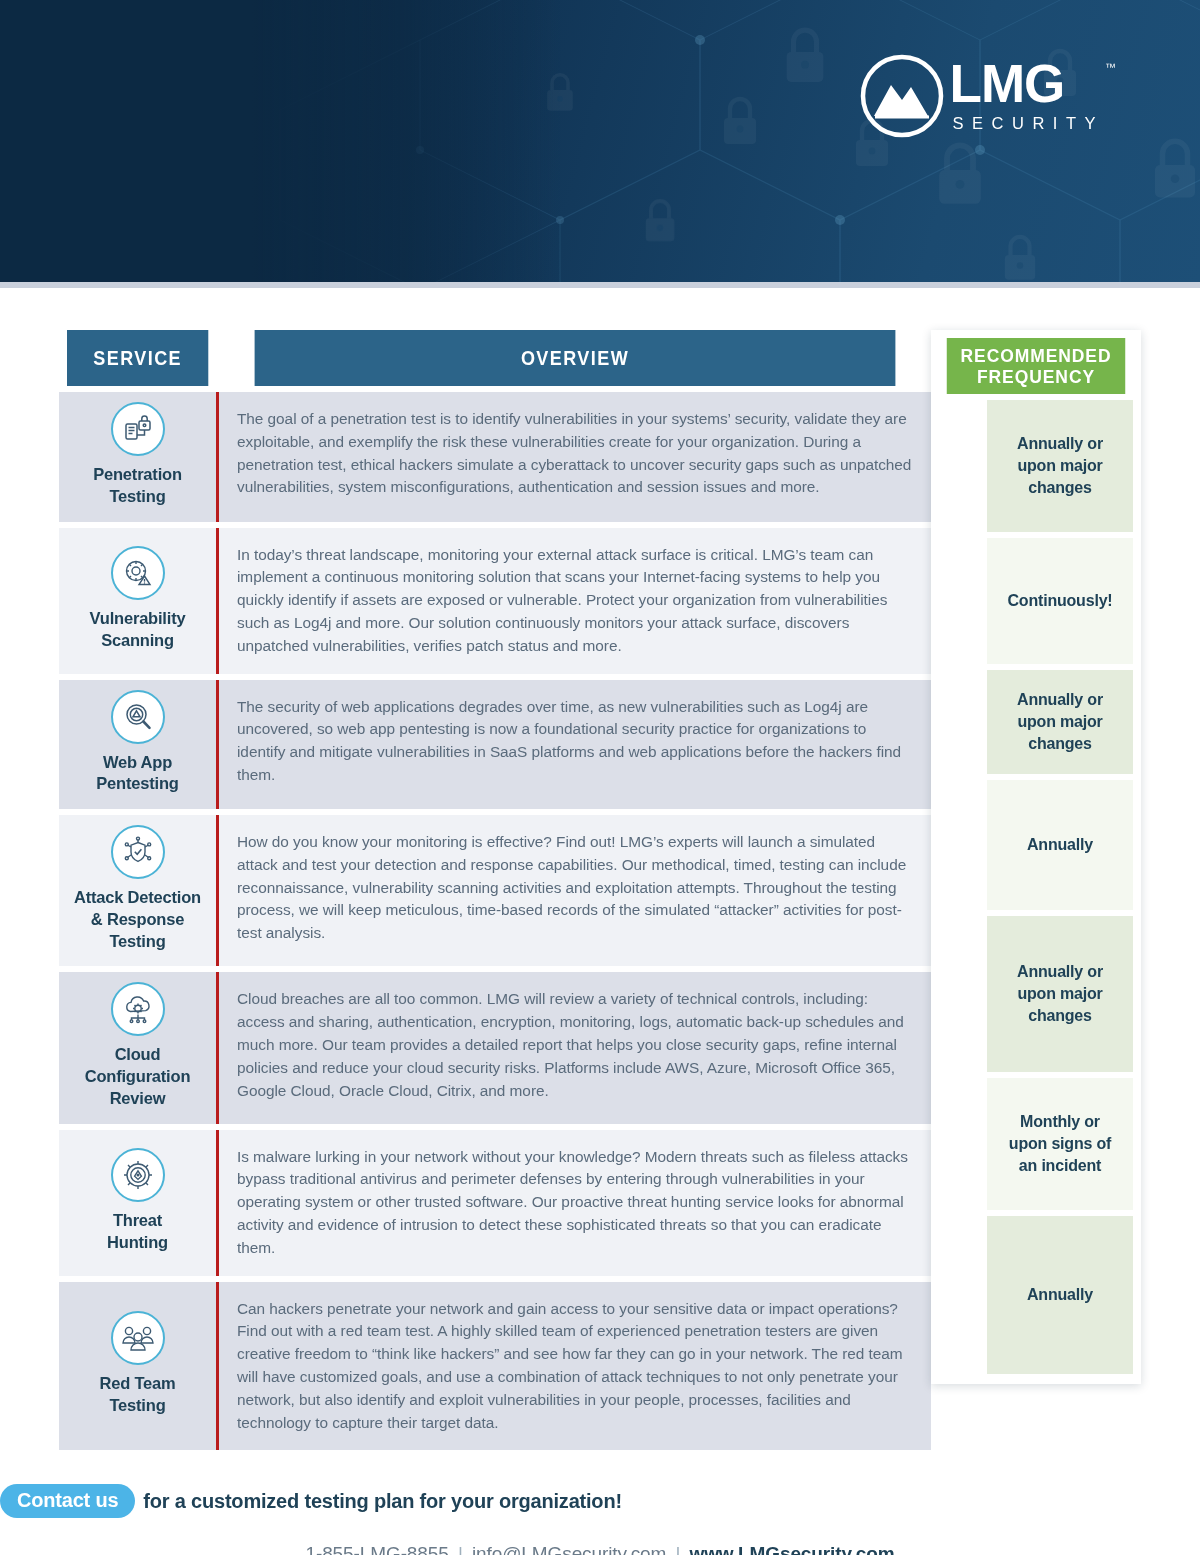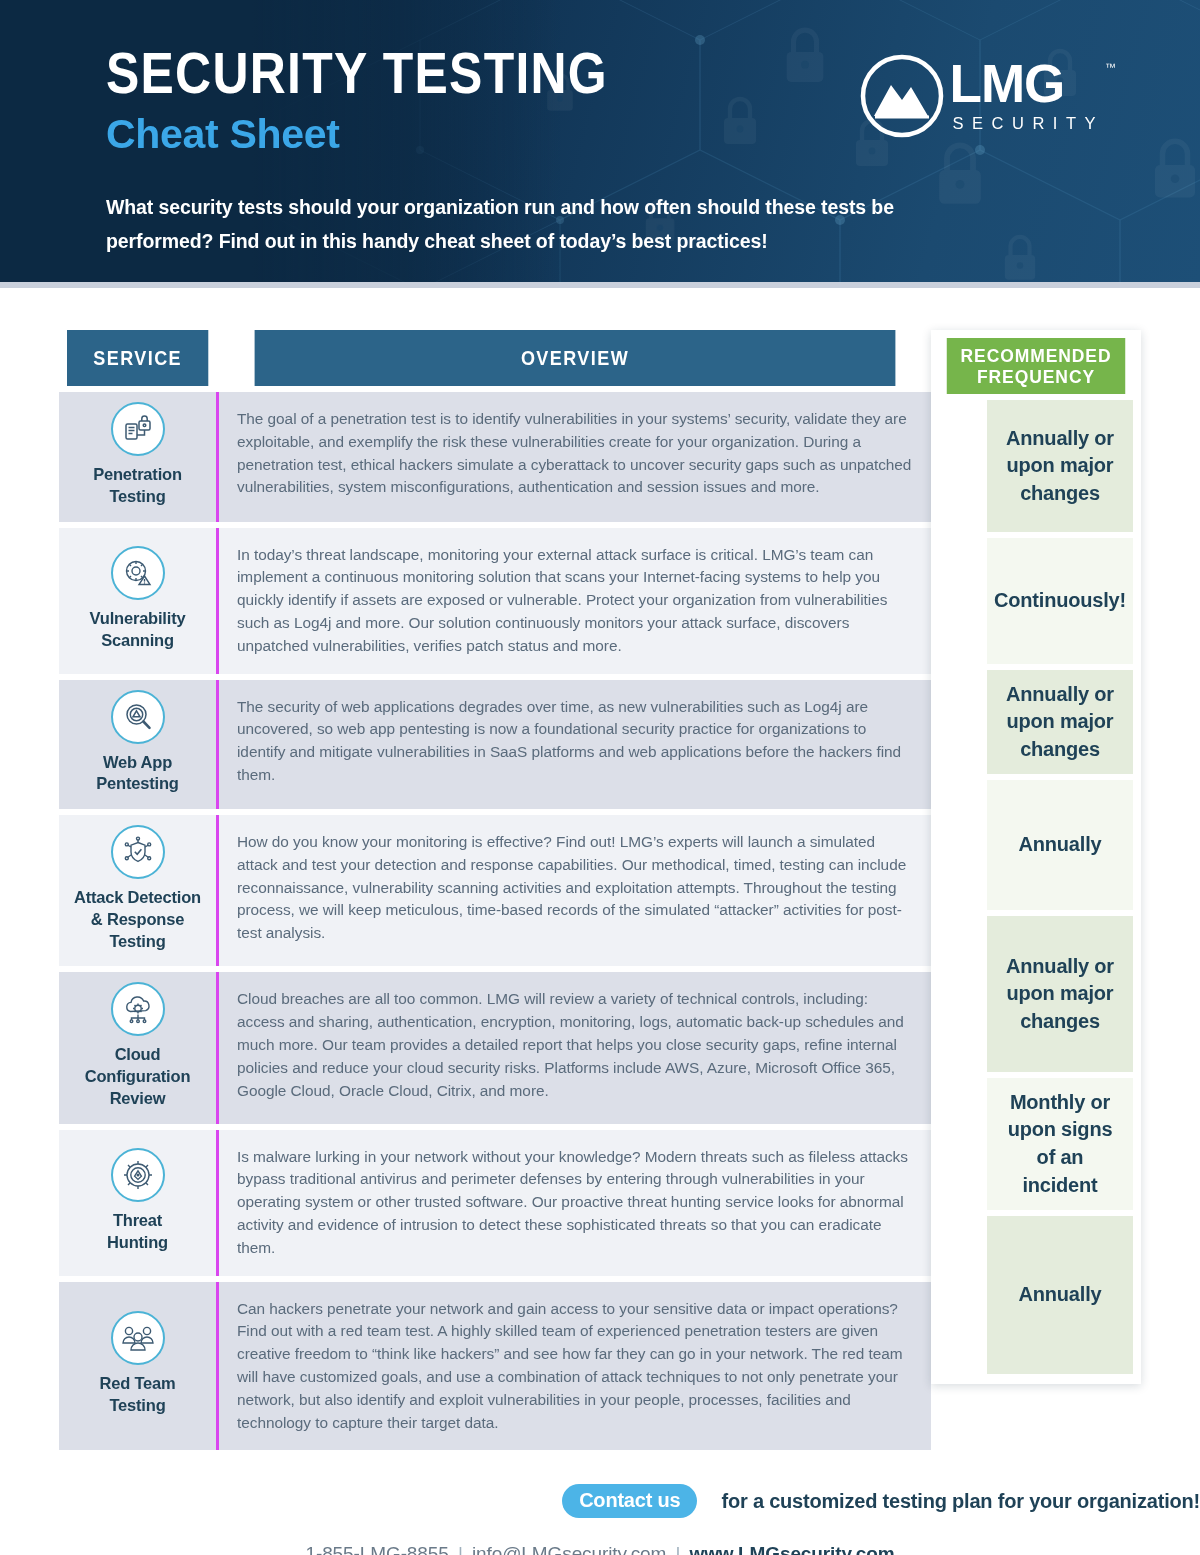--- a/index.html
+++ b/index.html
@@ -140,21 +140,21 @@
     transform: scaleX(0.9);
   }
   .th-service { width: 160px; border-right: 3px solid #ffffff; }
   .th-overview { width: 712px; }
 
   td.service-cell {
     width: 160px;
     text-align: center;
     vertical-align: middle;
     padding: 10px 6px 14px;
-    border-right: 3px solid #d946ef;
+    border-right: 3px solid #b91c1c;
   }
   td.overview-cell {
     width: 712px;
     padding: 16px 18px 16px 18px;
     vertical-align: top;
   }
   tr.band-a td { background: #dcdfe8; }
   tr.band-b td { background: #f0f2f6; }
   tr.spacer td { height: 6px; background: #ffffff; padding: 0; border: none; }
 
@@ -208,21 +208,21 @@
     flex-direction: column;
     justify-content: center;
     transform: scaleX(0.92);
   }
   .freq-rows { display: flex; flex-direction: column; }
   .freq-cell {
     display: flex;
     align-items: center;
     justify-content: center;
     text-align: center;
-    font-size: 20px;
+    font-size: 16px;
     font-weight: bold;
     color: #1f4257;
     line-height: 1.38;
     padding: 6px 12px;
     letter-spacing: -0.2px;
     margin-left: 48px;
   }
   .freq-cell.g-a { background: #e4ecdc; }
   .freq-cell.g-b { background: #f4f8f0; }
   .freq-gap { height: 6px; background: #ffffff; }
@@ -232,22 +232,22 @@
     text-align: center;
     padding-top: 34px;
   }
   .footer-line1 {
     font-size: 20px;
     font-weight: bold;
     color: #1f4257;
     letter-spacing: -0.2px;
     display: flex;
     align-items: center;
-    justify-content: flex-end;
-    gap: 24px;
+    justify-content: flex-start;
+    gap: 8px;
   }
   .contact-pill {
     display: inline-block;
     background: #4cb4e7;
     color: #ffffff;
     border-radius: 20px;
     padding: 5px 17px 6px;
     font-size: 20px;
     font-weight: bold;
   }
@@ -297,25 +297,20 @@
     <use href="#padlock" x="960" y="170" transform="translate(960,170) scale(1.3) translate(-960,-170)"></use>
     <use href="#padlock" x="1060" y="70"></use>
     <use href="#padlock" x="1175" y="165" transform="translate(1175,165) scale(1.25) translate(-1175,-165)"></use>
     <use href="#padlock" x="660" y="218" transform="translate(660,218) scale(0.9) translate(-660,-218)"></use>
     <use href="#padlock" x="560" y="90" transform="translate(560,90) scale(0.8) translate(-560,-90)"></use>
     <use href="#padlock" x="1020" y="255" transform="translate(1020,255) scale(0.95) translate(-1020,-255)"></use>
   </svg>
 
   <div class="header-left-fade"></div>
 
-  <div class="header-inner">
-    <div class="title-main">SECURITY TESTING</div>
-    <div class="title-sub">Cheat Sheet</div>
-    <div class="header-desc">What security tests should your organization run and how often should these tests be performed? Find out in this handy cheat sheet of today’s best practices!</div>
-  </div>
 
   <div class="logo-wrap">
     <svg width="88" height="88" viewBox="0 0 88 88">
       <circle cx="44" cy="44" r="39" fill="none" stroke="#ffffff" stroke-width="4.5"></circle>
       <path d="M16 64 L33 33 L44 48 L53 35 L70 64 Z" fill="#ffffff"></path>
       <path d="M20 66 h48 a26 26 0 0 1 -48 0 Z" fill="#ffffff" opacity="0"></path>
       <path d="M17 65 h54" stroke="#ffffff" stroke-width="3" fill="none"></path>
       <path d="M30 38 L36 45 L33 48 L29 44 Z" fill="#dbeaf4" opacity="0.0"></path>
     </svg>
     <div class="logo-text-block">

